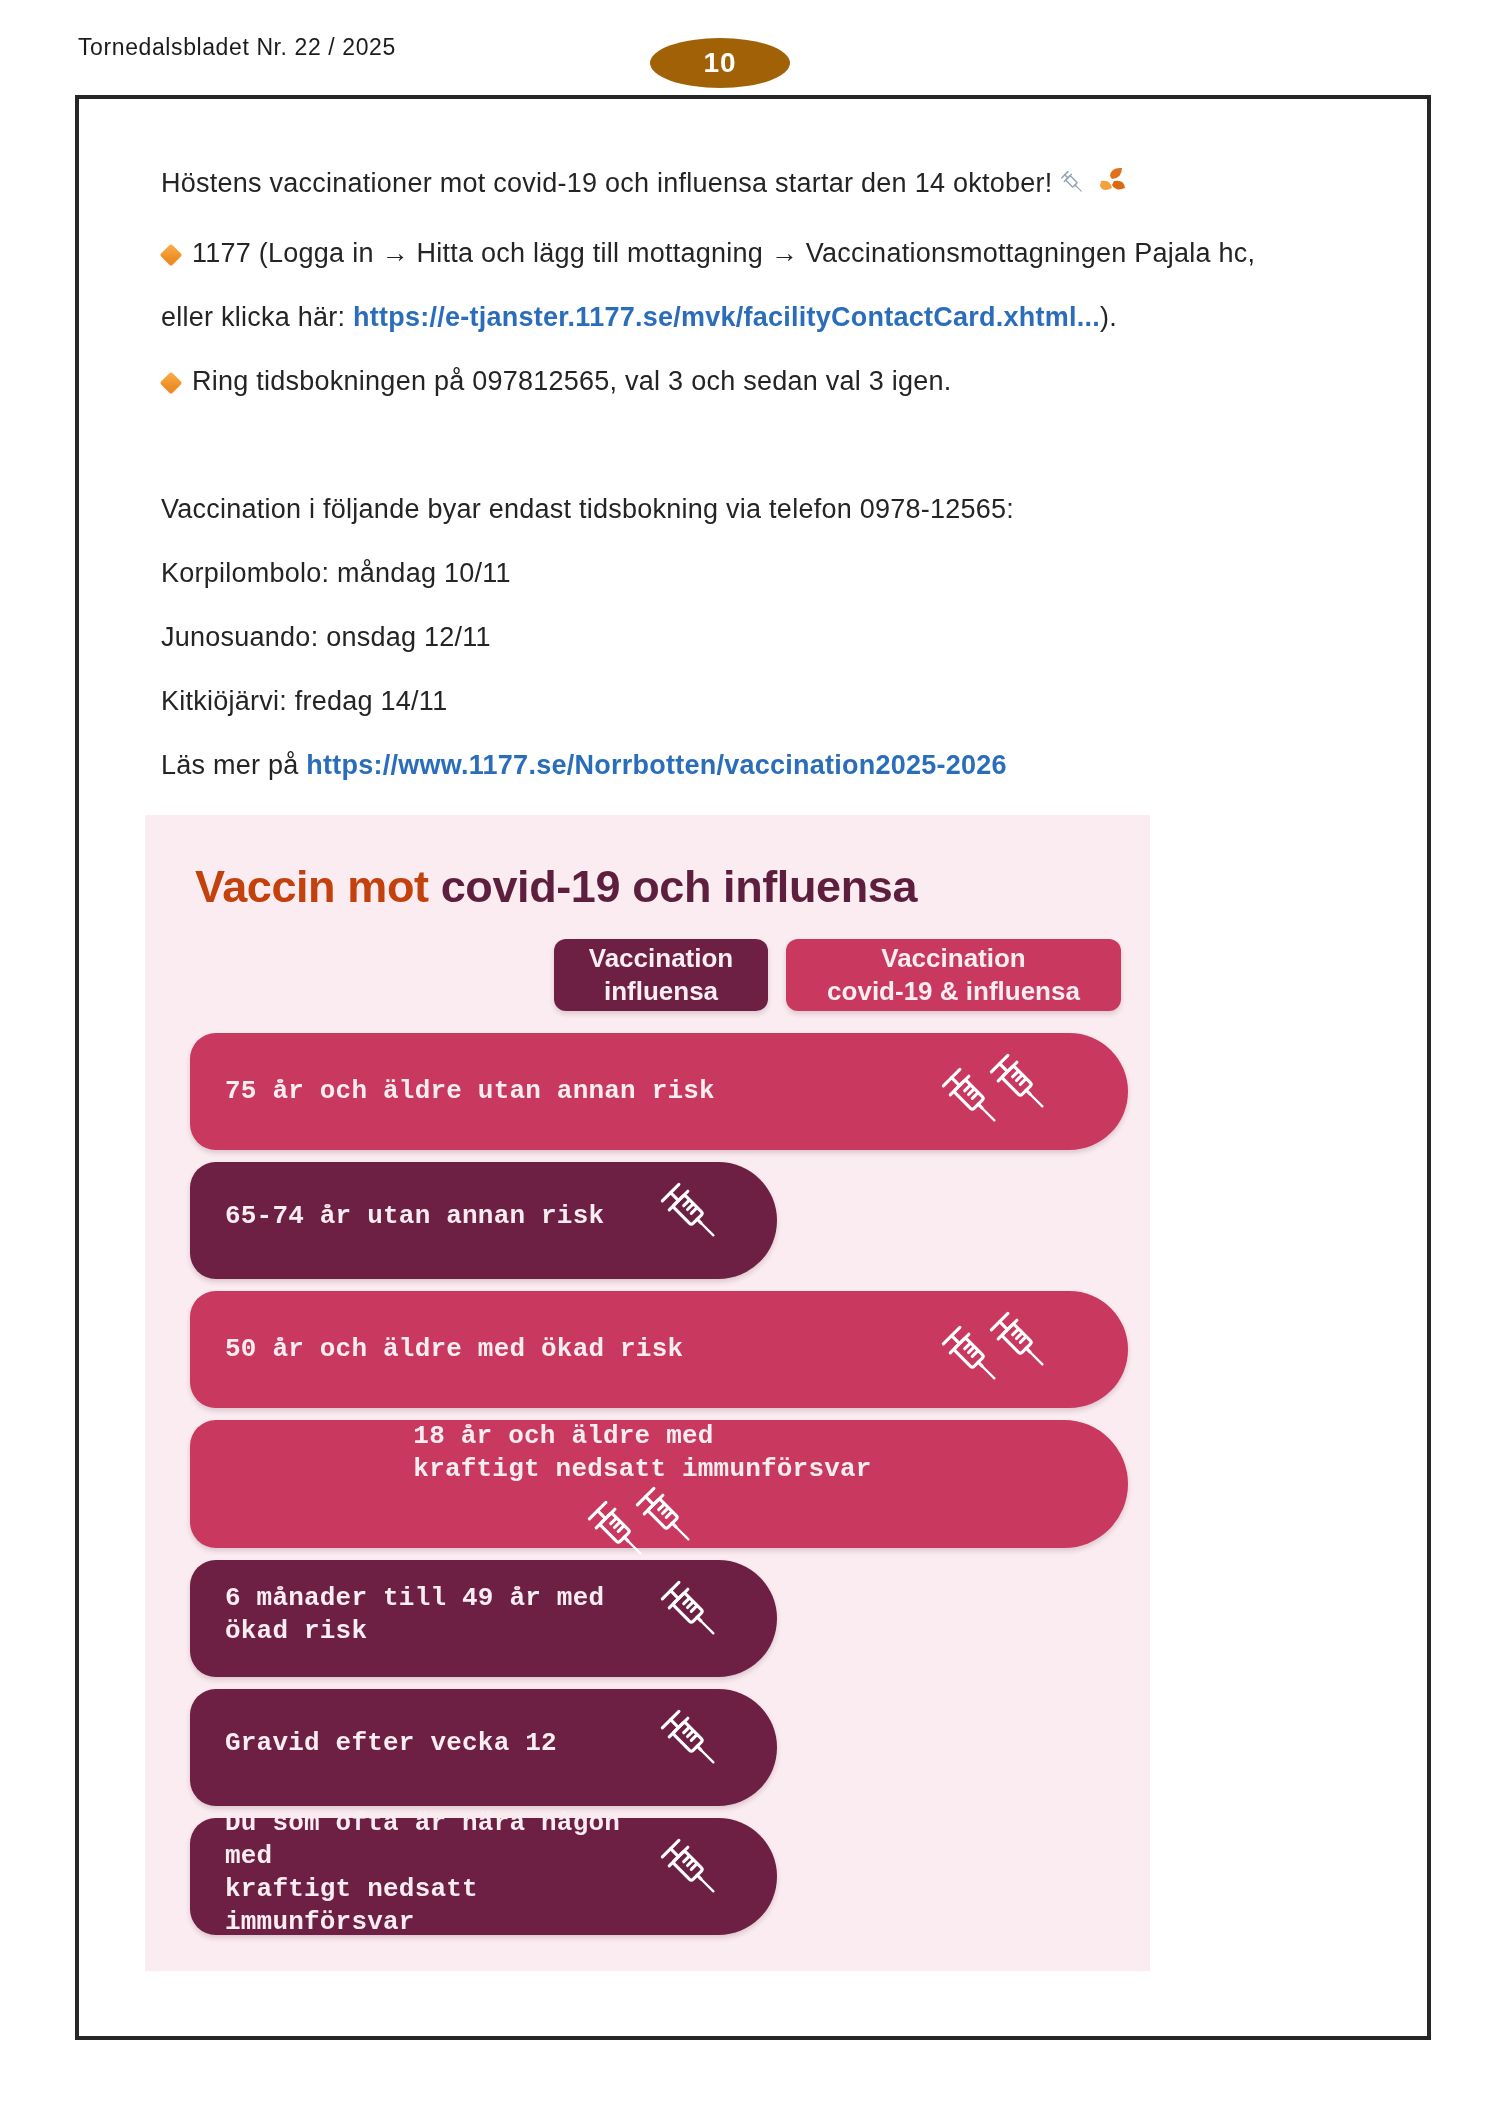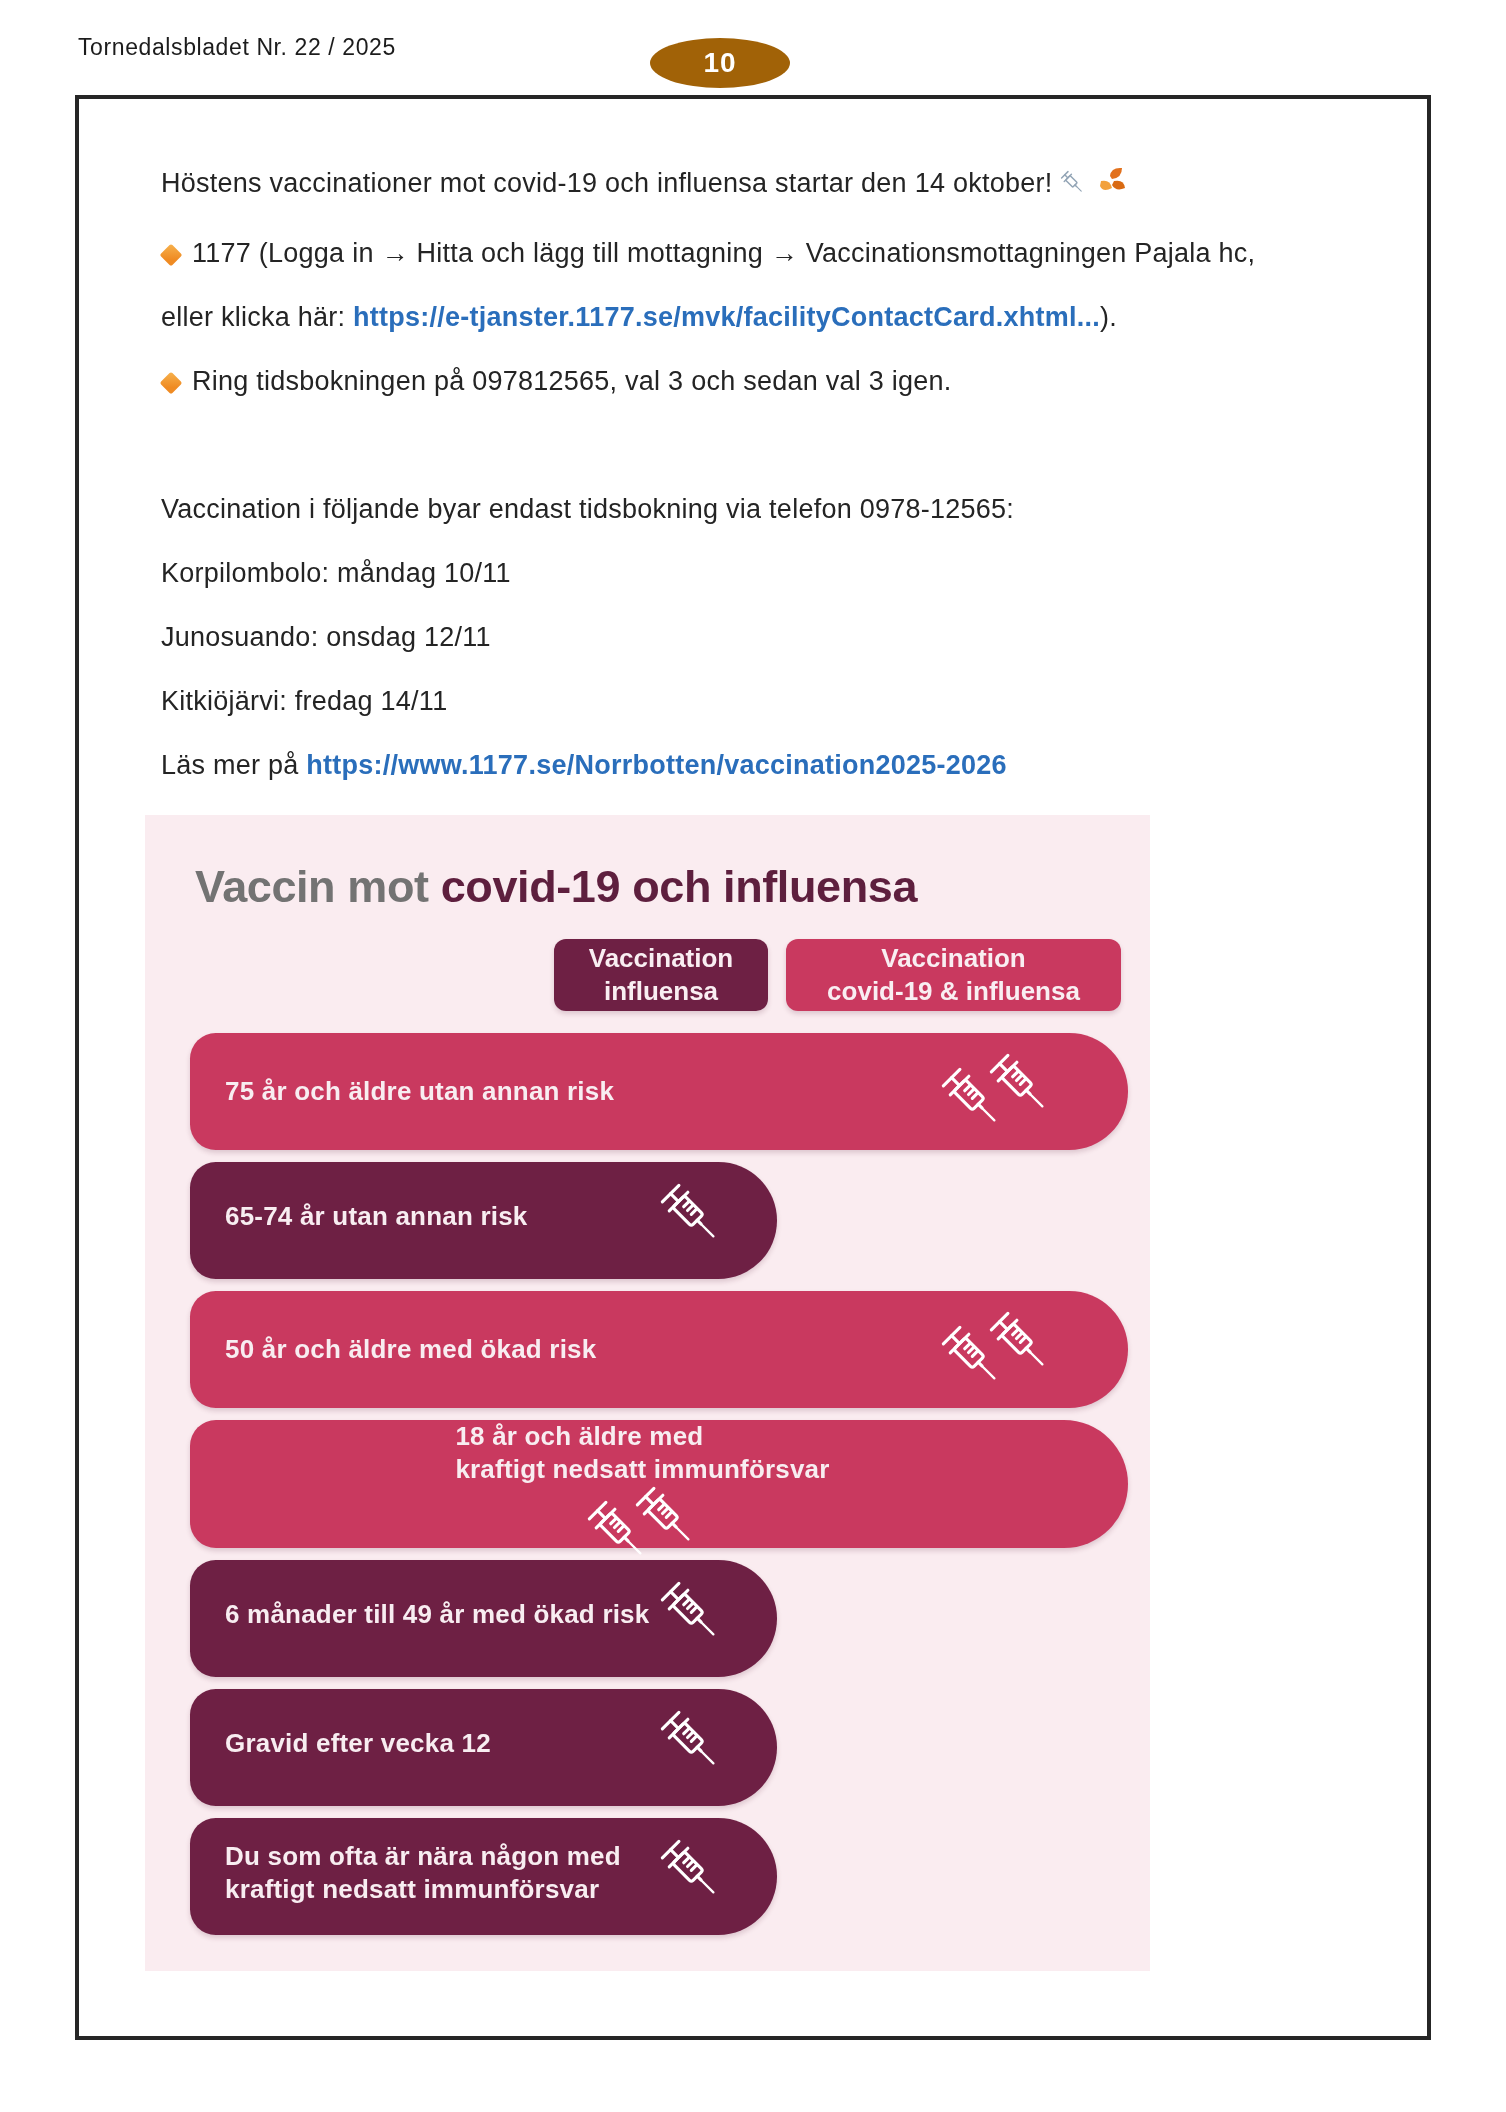--- a/index.html
+++ b/index.html
@@ -31,34 +31,35 @@
   a.doc-link{color:#2a6ebb;font-weight:700;text-decoration:none;}
   .emoji-ic{display:inline-block;vertical-align:-6px;margin-left:6px;}
   
   .infographic{
     margin-top:26px;width:1005px;background:#faecf0;padding:44px 0 24px 0;
   }
   .info-title{
     margin:0 30px 0 50px;font-size:45px;line-height:56px;font-weight:700;
     letter-spacing:-.4px;color:#5e1f3e;
   }
-  .info-title .accent{color:#737373;}
+  .info-title .accent{color:#c2410c;}
   .legend{display:flex;gap:18px;margin:24px 0 0 409px;}
   .legend-badge{
     border-radius:12px;color:#f9eef2;font-weight:700;font-size:26px;line-height:33px;
     display:flex;align-items:center;justify-content:center;text-align:center;
     white-space:pre-line;height:72px;box-shadow:0 3px 5px rgba(94,31,62,.18);
   }
   .legend-badge.flu{width:214px;background:#6e2044;}
   .legend-badge.covid{width:335px;background:#c9395f;}
   .bars{margin-top:22px;}
   .bar{
     margin:0 0 12px 45px;height:117px;border-radius:26px 59px 59px 26px;
     display:flex;align-items:center;justify-content:space-between;box-sizing:border-box;
     box-shadow:0 3px 5px rgba(94,31,62,.18);
+    font-family:Liberation Mono, monospace;
   }
   .bar.long{width:938px;padding:0 68px 0 35px;}
   .bar.short{width:587px;padding:0 46px 8px 35px;}
   .bar.tall{height:128px;border-radius:26px 64px 64px 26px;flex-direction:column;}
   .bar.crimson{background:#c9395f;}
   .bar.maroon{background:#6e2044;}
   .bar-label{
     color:#f8edf1;font-weight:700;font-size:26px;line-height:33px;
     white-space:pre-line;letter-spacing:.2px;
   }

